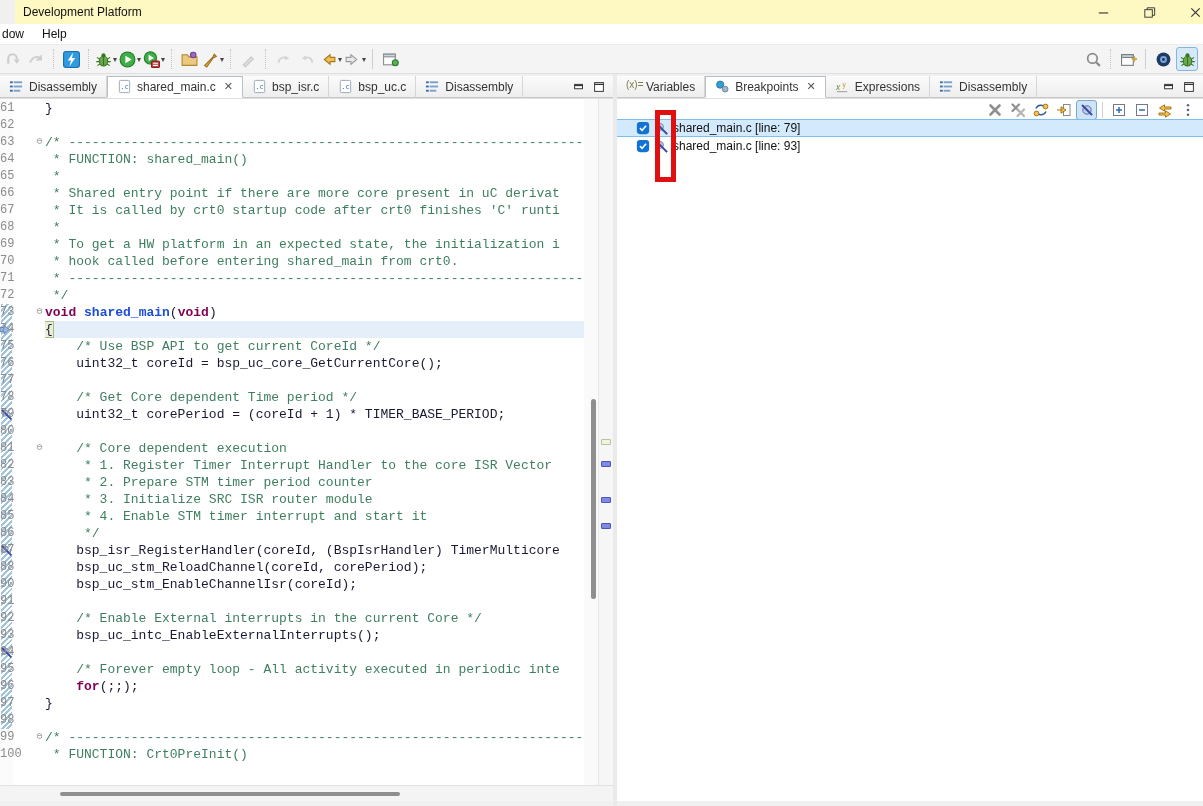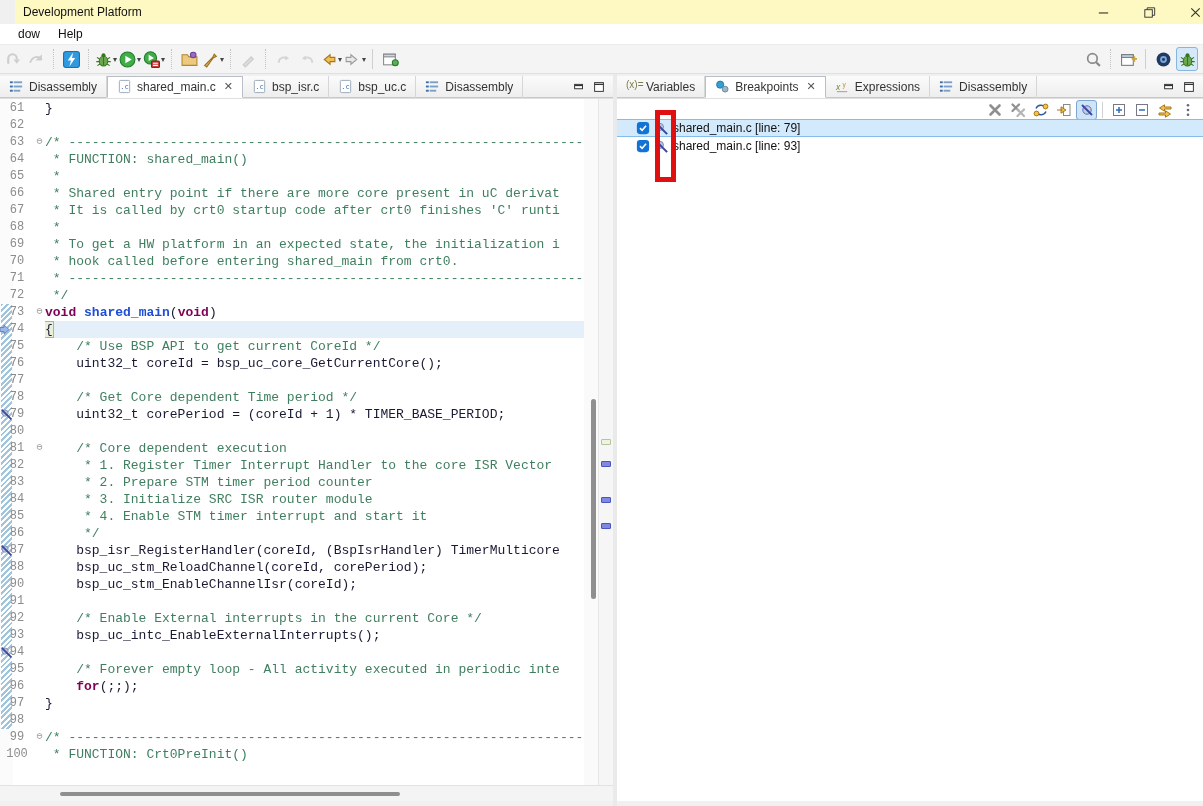--- a/index.html
+++ b/index.html
@@ -12,21 +12,21 @@
     display:flex; align-items:center;margin-left:15px; }
   .titlebar .title { padding-left:8px; font-size:12px; color:#111; }
   .titlebar .spacer { flex:1; }
   .winbtn { width:46px; height:24px; display:flex; align-items:center; justify-content:center; }
   .winbtn svg { width:15px; height:15px; }
 
   
   .menubar { position:absolute; left:0; top:24px; width:100%; height:21px; background:#ffffff;
     display:flex; align-items:center; border-bottom:1px solid #ececec; }
   .menu-item { padding:2px 9px; font-size:12px; color:#111; }
-  .menu-item:first-child { padding-left:18px; }
+  .menu-item:first-child { padding-left:2px; }
 
   
   .toolbar { position:absolute; left:0; top:45px; width:100%; height:29px; background:#f4f4f4;
     border-bottom:1px solid #e0e0e0; display:flex; align-items:center; padding:0 4px 0 0; }
   .tbtn { height:24px; min-width:22px; display:flex; align-items:center; justify-content:center;
     border-radius:3px; margin:0 1px; }
   .tbtn svg { width:17px; height:17px; }
   .tbtn.disabled { opacity:.5; filter:grayscale(1); }
   .tbtn.active { background:#d6e9fb; border:1px solid #84b6e0; }
   .dd { font-size:8px; color:#444; margin-left:1px; }
@@ -50,21 +50,21 @@
   .tab-minmax { margin-left:auto; display:flex; align-items:center; padding-right:4px; }
   .mmbtn { width:20px; height:18px; display:flex; align-items:center; justify-content:center; }
   .mmbtn svg { width:14px; height:14px; }
 
   
   .editor-group { position:absolute; left:0; top:0; width:613px; height:732px; }
   .editor-body { position:absolute; left:0; top:24px; width:613px; height:687px; background:#ffffff;
     overflow:hidden; border-top:1px solid #dfdfdf; }
   .code-rows { position:absolute; left:0; top:1px; width:584px; }
   .crow { display:flex; height:17px; line-height:17px; font-family:"Liberation Mono", monospace; font-size:13px; }
-  .crow .ln { width:34px; text-align:center; color:#8c8c8c; font-size:12px; flex:none; }
+  .crow .ln { width:34px; text-align:left; color:#8c8c8c; font-size:12px; flex:none; }
   .crow .fold { width:11px; text-align:center; color:#9a9a9a; font-size:10px; flex:none; line-height:16px; }
   .crow .codetext { flex:1; white-space:pre; overflow:hidden; color:#1a1a33; }
   .crow.cur .codetext { background:#e4effa; }
   .tk-m { color:#3f7f5f; }
   .tk-k { color:#7f0055; font-weight:bold; }
   .tk-b { color:#1d4ed8; font-weight:bold; }
   .tk-br { background:#eaf0d8; outline:1px solid #a8b888; }
 
   .marker-bar { position:absolute; left:0; top:0; width:13px; height:687px; background:#fbfbfb; }
   .range-hatch { position:absolute; left:1px; width:11px;

